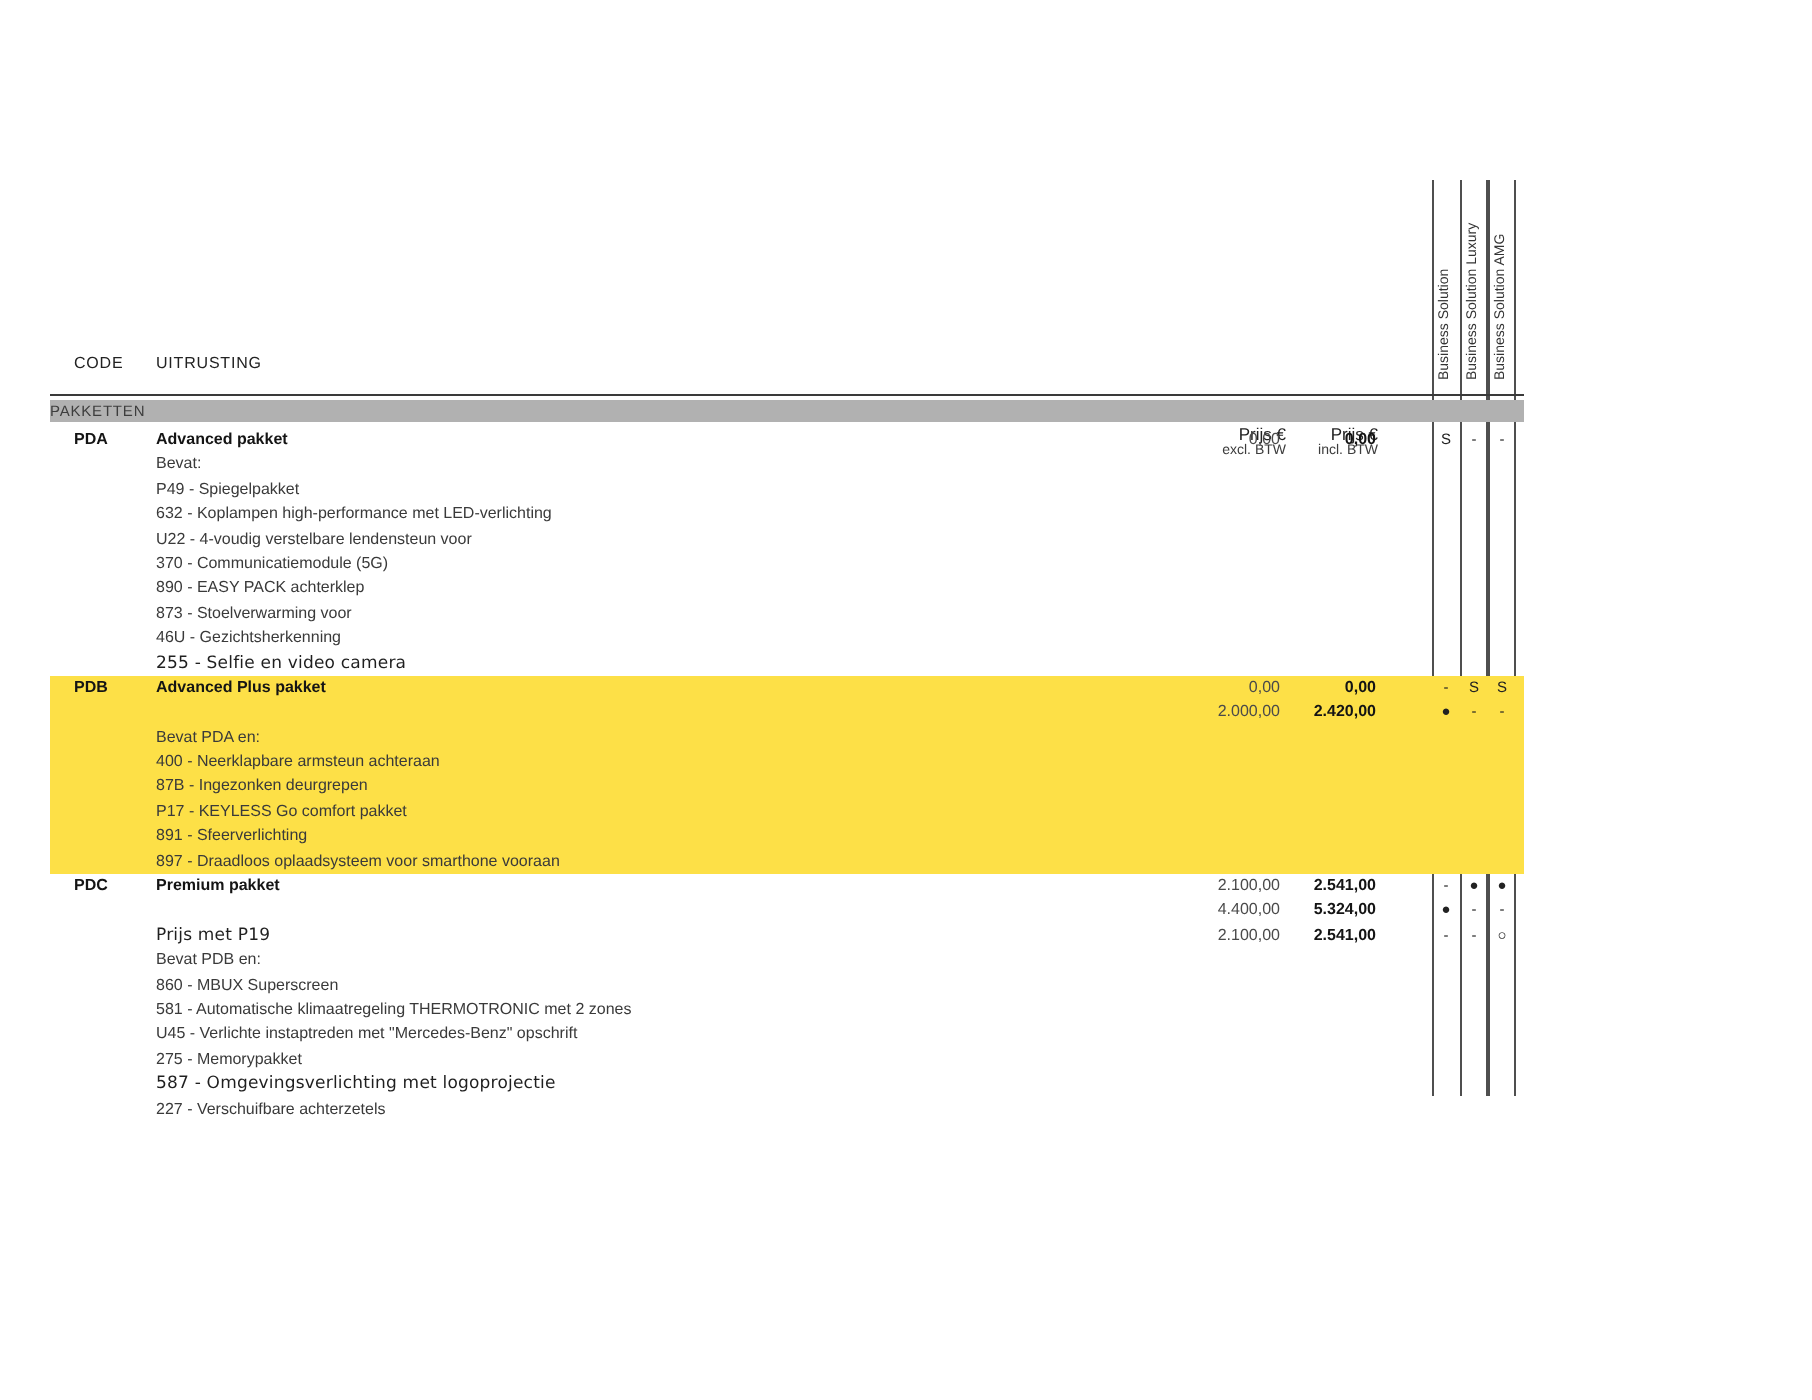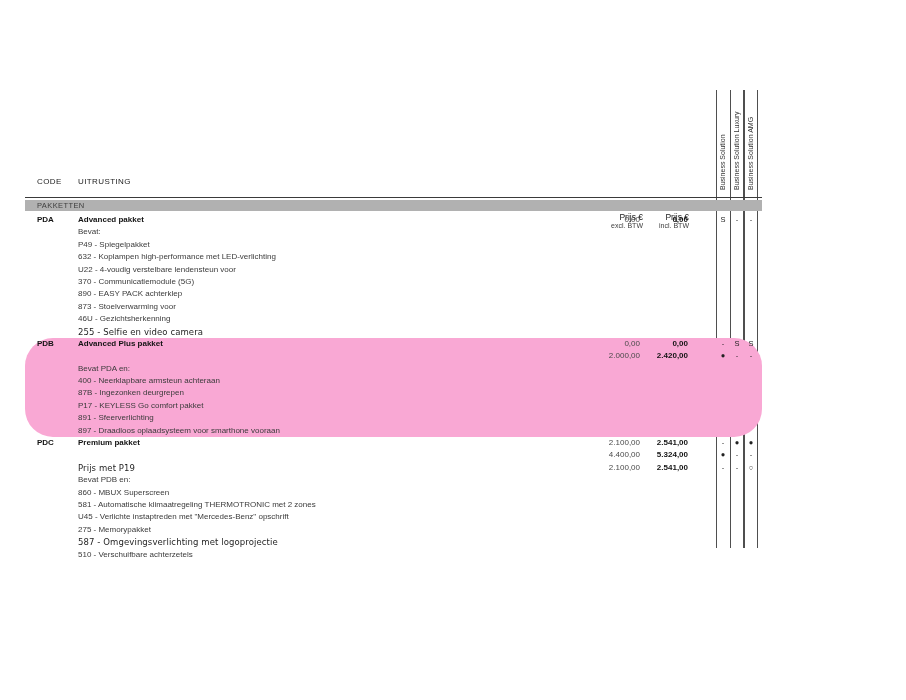--- a/index.html
+++ b/index.html
@@ -24,27 +24,27 @@
   }
 
   
   .vline{top:90px;height:458px;width:1px;background:#4f4f4f;}
   .vline.thick{width:2px;}
 
   
   .section-bar{
     left:25px;top:200px;width:737px;height:11px;background:#b1b1b1;
     font-size:7.5px;letter-spacing:.4px;color:#3d3d3d;line-height:11px;
-    padding-left:12px;box-sizing:border-box;
+    box-sizing:border-box;
   }
 
   
   #table-body{left:25px;top:214px;width:737px;}
   .pkg{position:relative;}
-  .pkg.shaded{background:#f9a8d4;border-radius:28px;}
+  .pkg.shaded{background:#fde047;}
   .row{position:relative;height:12.4px;}
   .row > span{position:absolute;line-height:12.4px;white-space:nowrap;}
   .cell-code{left:12px;font-size:8px;font-weight:bold;color:#141414;}
   .cell-label{left:53px;font-size:8px;color:#3a3a3a;}
   .cell-label.bold{font-weight:bold;color:#141414;}
   .cell-label.alt{font-family:"DejaVu Sans",sans-serif;font-size:8.5px;color:#1f1f1f;letter-spacing:.1px;}
   .cell-excl{left:400px;width:215px;text-align:right;font-size:8px;color:#4a4a4a;}
   .cell-incl{left:448px;width:215px;text-align:right;font-size:8px;font-weight:bold;color:#141414;}
   .cell-ind{width:14px;text-align:center;font-size:7.5px;color:#222;}
   .cell-ind.i0{left:691px;} .cell-ind.i1{left:705px;} .cell-ind.i2{left:719px;}
@@ -188,16 +188,16 @@
       <div class="row">
         <span class="cell-label">U45 - Verlichte instaptreden met "Mercedes-Benz" opschrift</span>
       </div>
       <div class="row">
         <span class="cell-label">275 - Memorypakket</span>
       </div>
       <div class="row">
         <span class="cell-label alt">587 - Omgevingsverlichting met logoprojectie</span>
       </div>
       <div class="row">
-        <span class="cell-label">510 - Verschuifbare achterzetels</span>
+        <span class="cell-label">227 - Verschuifbare achterzetels</span>
       </div>
     </div>
   </div>
 
 </body></html>

